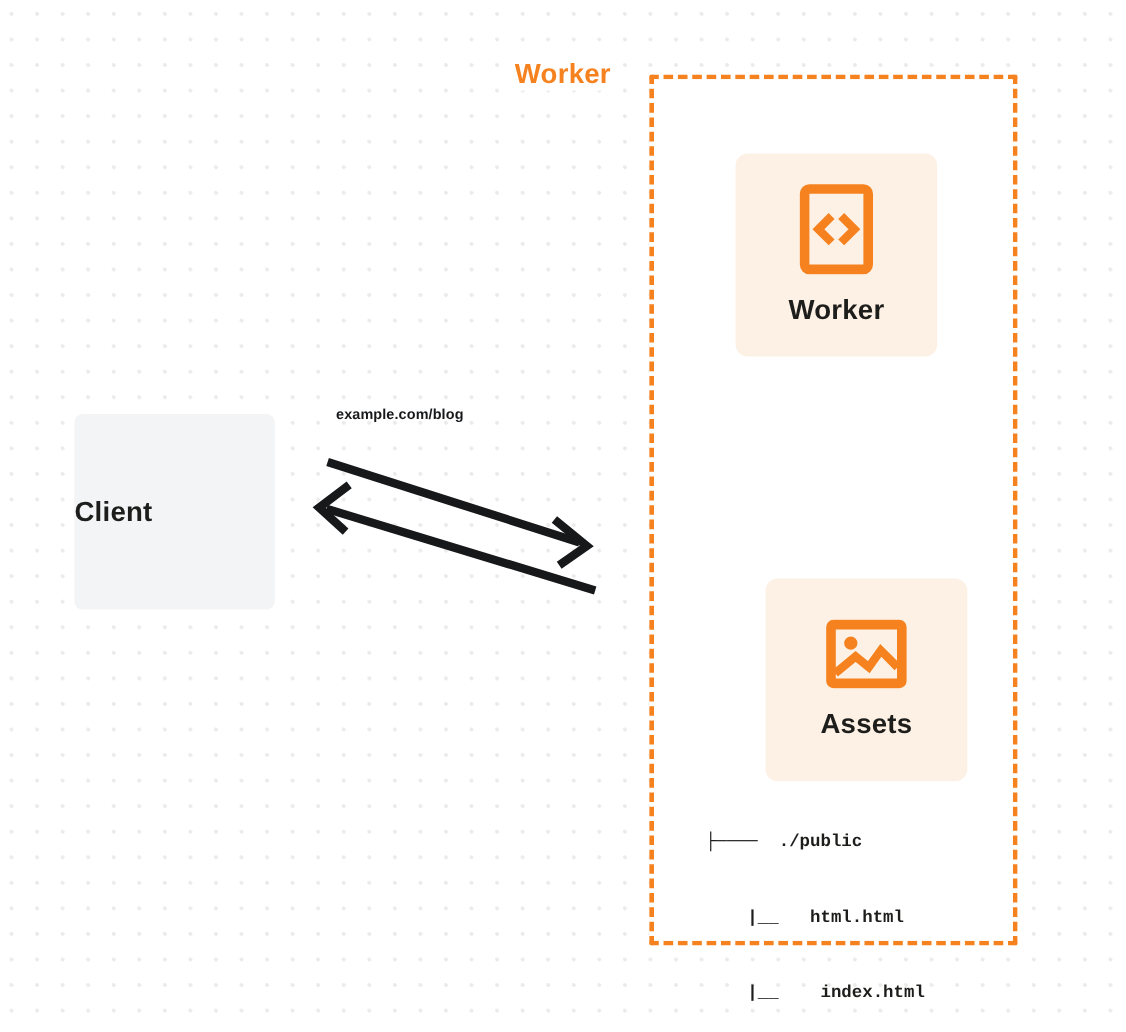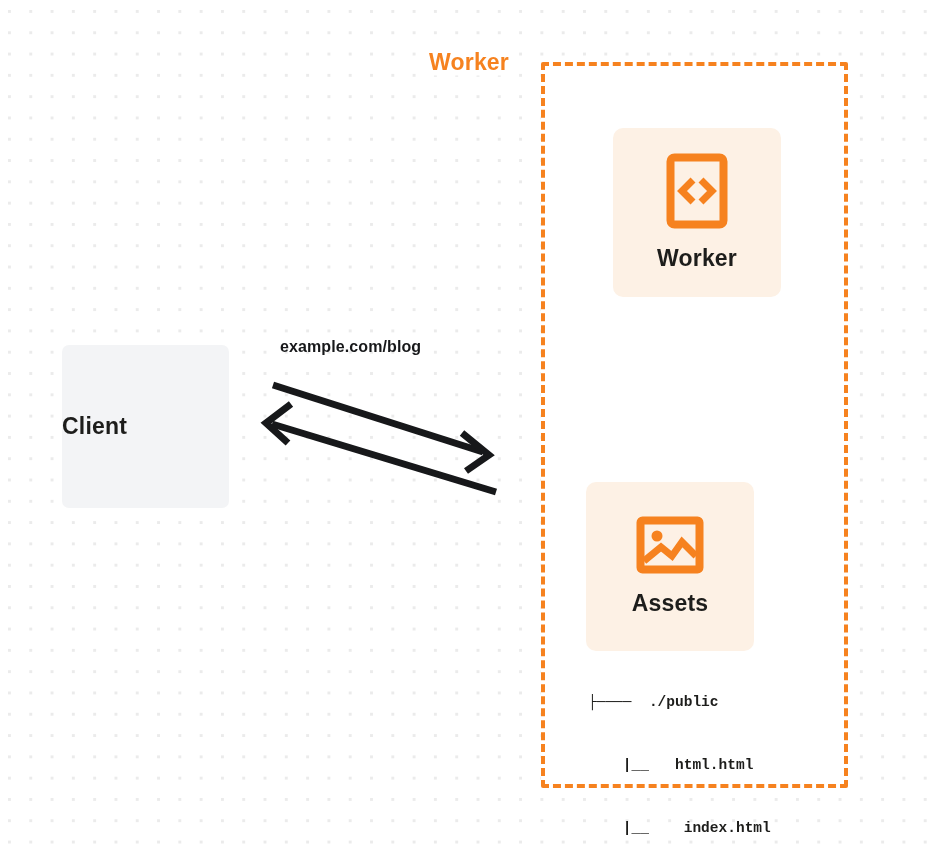--- a/index.html
+++ b/index.html
@@ -48,21 +48,21 @@
     left: 0;
     top: 0;
     width: 938px;
     height: 860px;
     pointer-events: none;
   }
   #request-label {
     position: absolute;
     left: 280px;
     top: 338px;
-    font-size: 16px;
+    font-size: 12px;
     font-weight: bold;
     color: #17181a;
     letter-spacing: 0.1px;
     white-space: nowrap;
   }
 
   
   #project-box {
     position: absolute;
     left: 541px;
@@ -99,21 +99,21 @@
     align-items: center;
     justify-content: center;
   }
   #worker-card {
     left: 613px;
     top: 128px;
     width: 168px;
     height: 169px;
   }
   #assets-card {
-    left: 586px;
+    left: 638px;
     top: 482px;
     width: 168px;
     height: 169px;
   }
   .card .card-icon {
     display: flex;
     align-items: center;
     justify-content: center;
     margin-bottom: 16px;
   }

